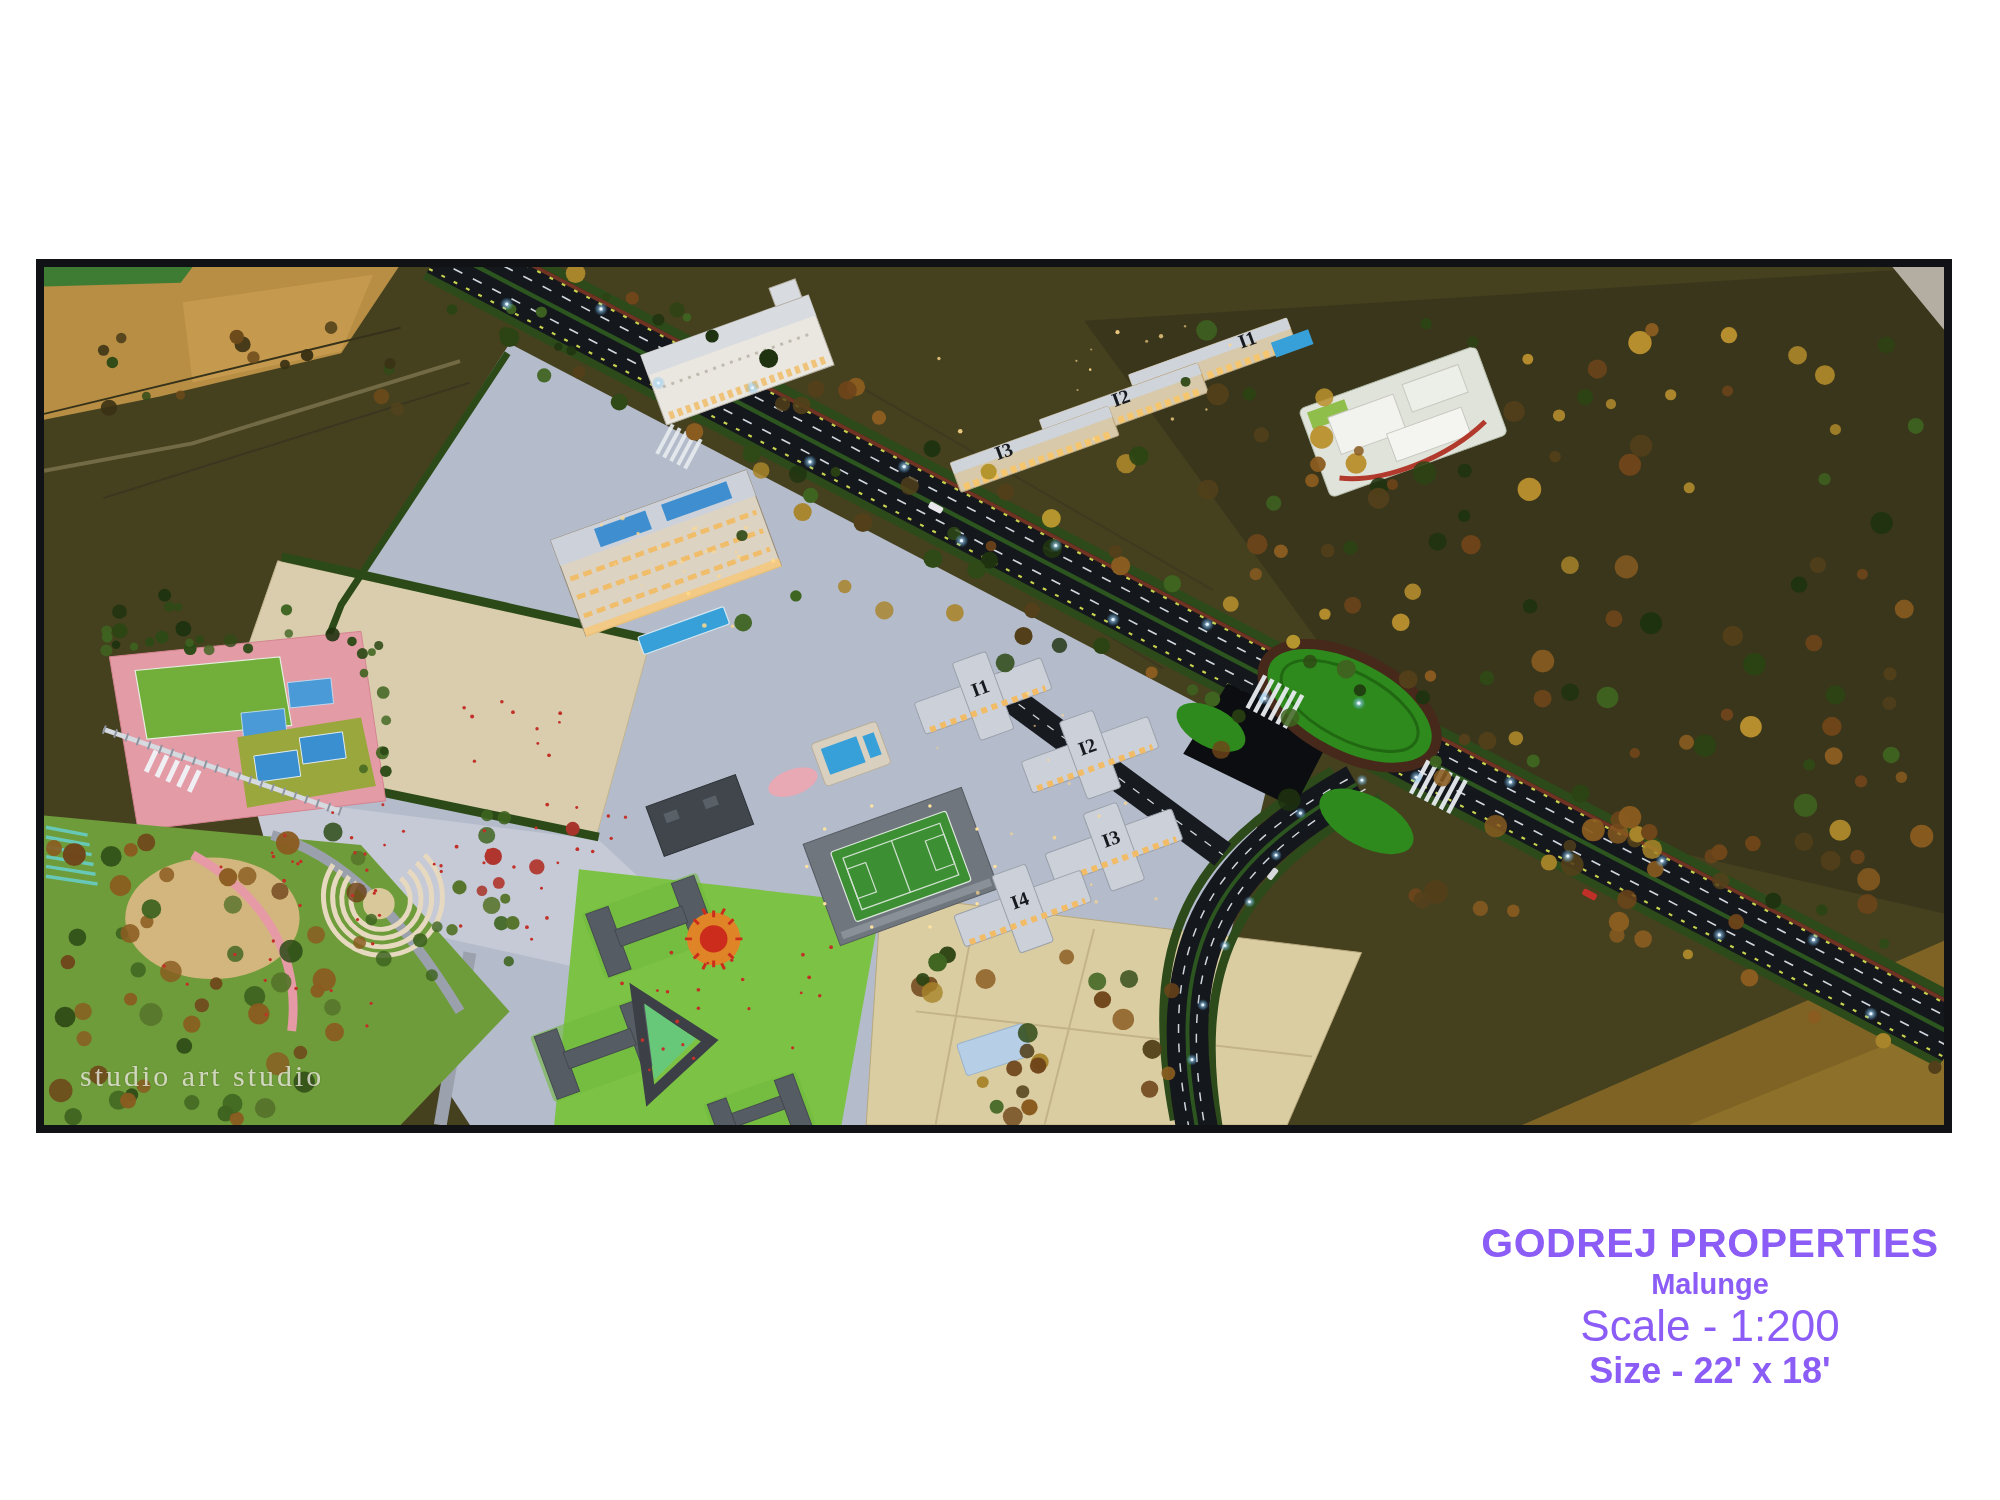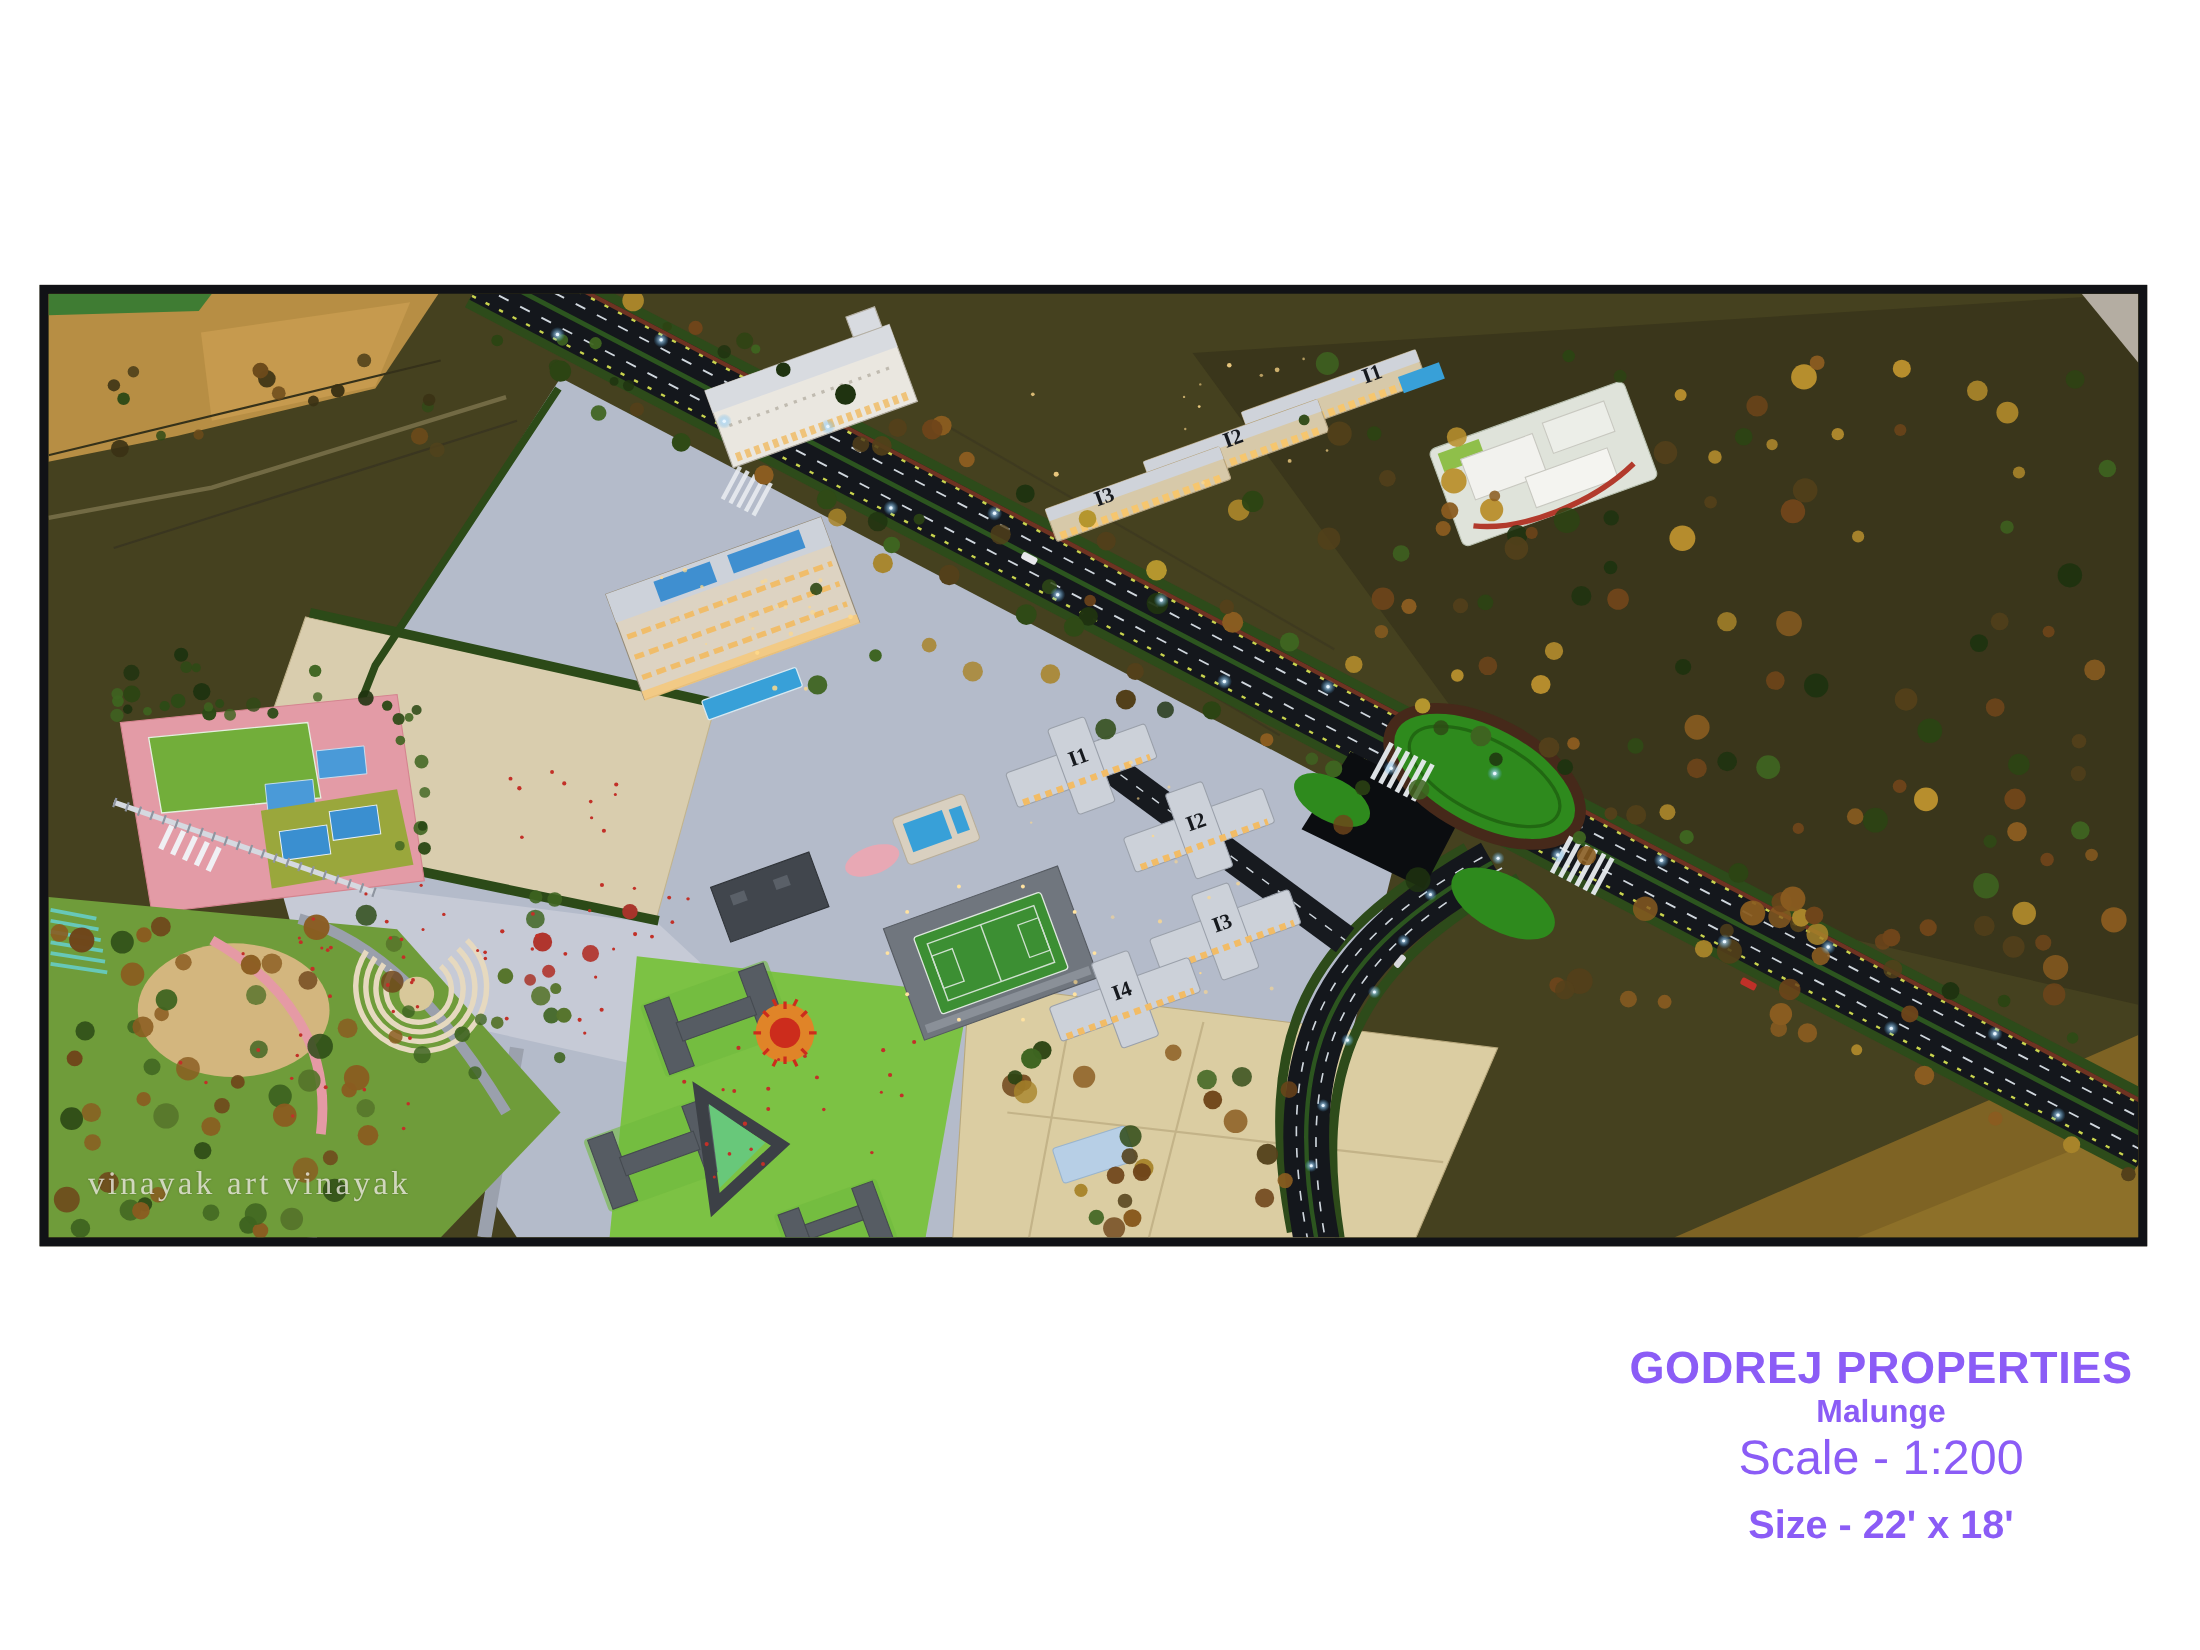--- a/index.html
+++ b/index.html
@@ -8,21 +8,21 @@
   .photo-frame{position:absolute;left:36px;top:259px;width:1916px;height:874px;
         border:8px solid #111216;box-sizing:border-box;background:#45411f;overflow:hidden;}
   .scene-svg{display:block;width:100%;height:100%;}
   .watermark{position:absolute;left:36px;top:792px;
         font-family:"Liberation Serif",serif;font-size:30px;letter-spacing:3px;
         color:rgba(242,240,230,0.78);text-shadow:0 0 2px rgba(0,0,0,.25);pointer-events:none;}
   .caption{position:absolute;left:1420px;top:1220px;width:580px;text-align:center;color:#8b5cf6;}
   .caption .l1{font-size:41px;font-weight:bold;line-height:46px;letter-spacing:0.5px;}
   .caption .l2{font-size:29px;font-weight:bold;line-height:37px;text-align:center;}
   .caption .l3{font-size:44px;font-weight:normal;line-height:45px;}
-  .caption .l4{font-size:36px;font-weight:bold;line-height:45px;margin-top:15px;}
+  .caption .l4{font-size:36px;font-weight:bold;line-height:45px;}
   .twr{font-family:"Liberation Serif",serif;font-weight:bold;font-size:20px;fill:#16191e;}
 </style>
 </head>
 <body>
 
 <div class="page">
 
   <div class="photo-frame">
     <svg class="scene-svg" viewBox="0 0 1918 876" preserveAspectRatio="none">
       <defs>
@@ -864,21 +864,21 @@
           <circle cx="178.7" cy="612.6" r="1.5" fill="#c23028"></circle>
           <circle cx="326.0" cy="774.8" r="1.7" fill="#c23028"></circle>
           <circle cx="334.6" cy="636.9" r="1.8" fill="#c23028"></circle>
           <circle cx="223.3" cy="728.3" r="1.6" fill="#c23028"></circle>
           <circle cx="224.2" cy="763.3" r="1.6" fill="#c23028"></circle>
           <circle cx="228.4" cy="707.1" r="1.6" fill="#c23028"></circle>
           <circle cx="231.5" cy="688.1" r="1.7" fill="#c23028"></circle>
         </g>
     </svg>
 
-    <div class="watermark">vinayak art vinayak</div>
+    <div class="watermark">studio art studio</div>
   </div>
 
   <div class="caption">
     <div class="l1">GODREJ PROPERTIES</div>
     <div class="l2">Malunge</div>
     <div class="l3">Scale - 1:200</div>
     <div class="l4">Size - 22' x 18'</div>
   </div>
 </div>
 

